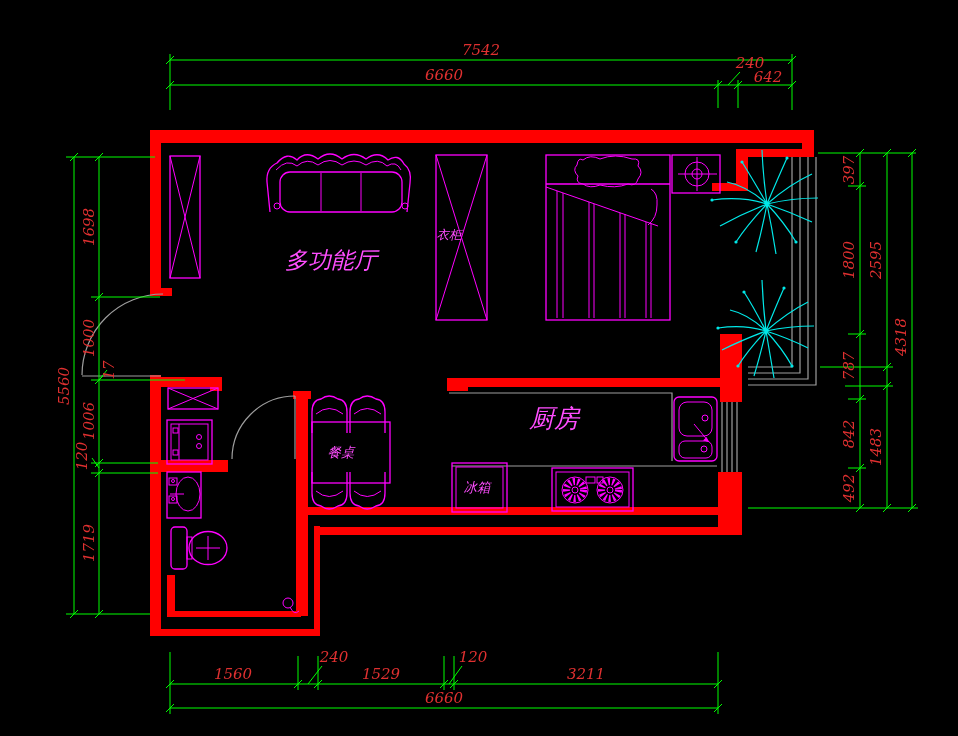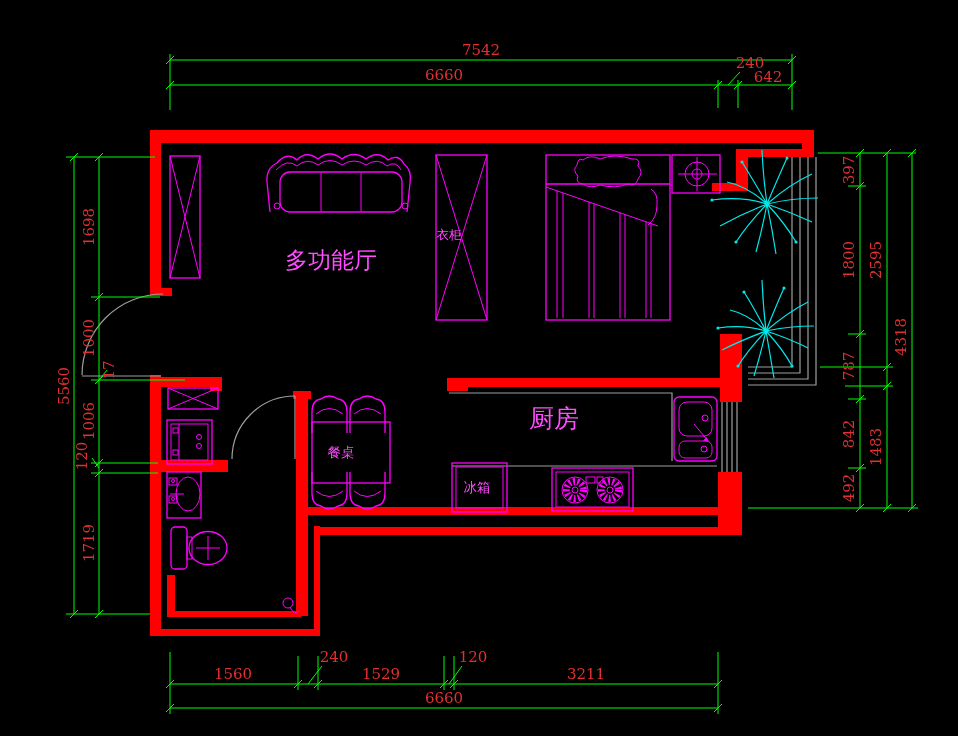--- a/index.html
+++ b/index.html
@@ -1,16 +1,16 @@
 <!DOCTYPE html>
 <html style="--background: #000000; --wall: #ff0000; --furniture: #ff00ff; --label: #ff4dff; --dimline: #00ff00; --dimtext: #e03030; --glazing: #9e9e9e; --plant: #00e8e8;"><head>
 <meta charset="utf-8">
 <style>
   html,body{margin:0;padding:0;background:#000;}
-  #canvas{position:relative;width:958px;height:736px;background:var(--background,#000);overflow:hidden;}
+  #canvas{position:relative;width:958px;height:736px;background:var(--background,#000);overflow:hidden;font-style:italic;}
   svg text{user-select:none;}
   .wall{fill:var(--wall,#ff0000);stroke:none;}
   .furn{stroke:var(--furniture,#ff00ff);fill:none;stroke-width:1.3;}
   .furn-thin{stroke:var(--furniture,#ff00ff);fill:none;stroke-width:1;}
   .furn-fill{fill:var(--furniture,#ff00ff);stroke:none;}
   .dimline{stroke:var(--dimline,#00ff00);fill:none;stroke-width:1;}
   .dimtext{fill:var(--dimtext,#e03030);font-family:"DejaVu Serif","Liberation Serif",serif;font-size:15px;}
   .roomtext{fill:var(--label,#ff4dff);font-family:"DejaVu Sans","Liberation Sans",sans-serif;}
   .gray{stroke:var(--glazing,#9e9e9e);fill:none;stroke-width:1.2;}
   .plant{stroke:var(--plant,#00e8e8);fill:none;stroke-width:1.2;}

